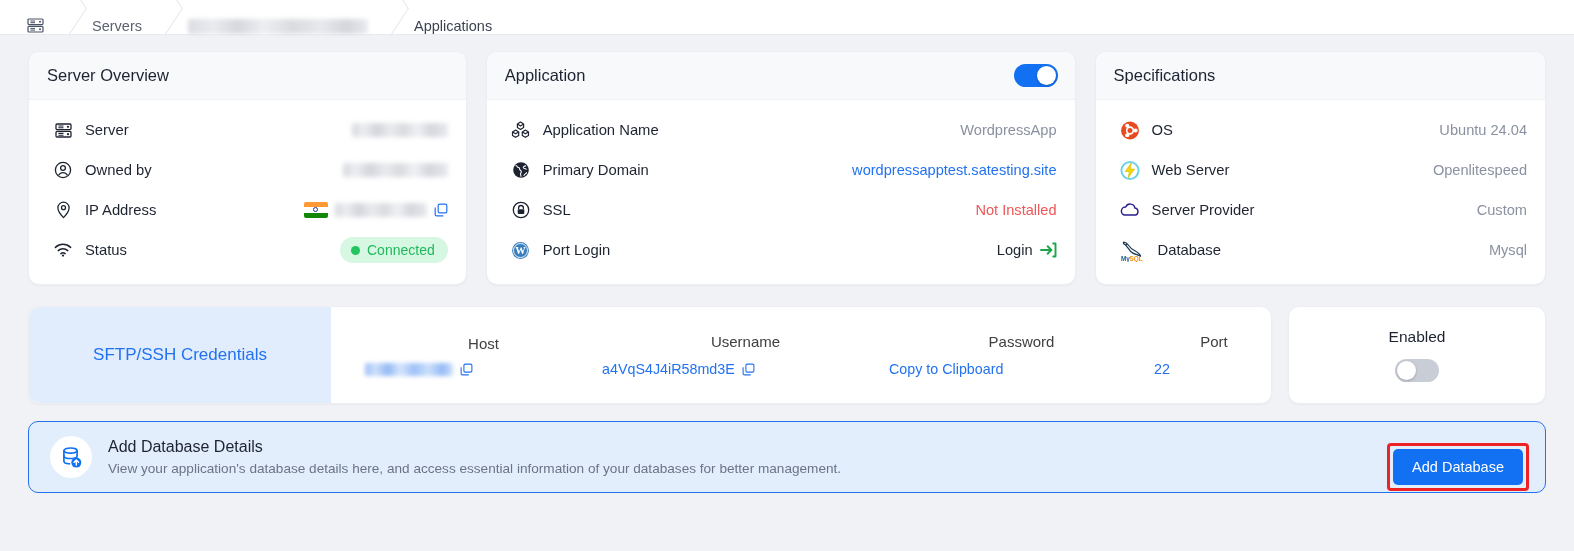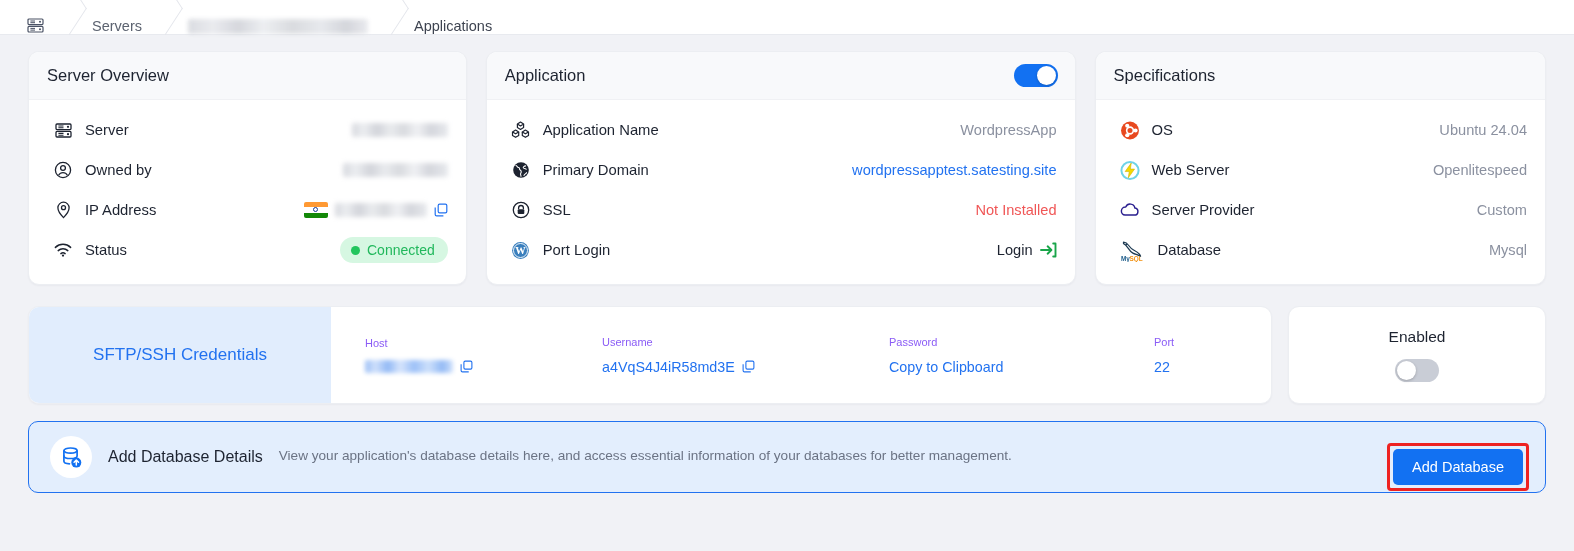--- a/index.html
+++ b/index.html
@@ -185,21 +185,21 @@
     font-size: 17px;
     flex: none;
   }
   .sftp-cols {
     flex: 1;
     display: flex;
     align-items: center;
     padding: 0 0 0 34px;
   }
   .sftp-col { display: flex; flex-direction: column; gap: 11px; }
-  .sftp-col .ch { font-size: 11px; color: #8b5cf6; }
+  .sftp-col .ch { font-size: 15px; color: #404040; text-align: center; }
   .sftp-col .cv { font-size: 14.3px; color: #2272f0; display: flex; align-items: center; gap: 7px; }
   .col-host { width: 237px; }
   .col-user { width: 287px; }
   .col-pass { width: 265px; }
   .col-port { width: 120px; }
 
   .enabled-card {
     width: 258px;
     background: #fff;
     border: 1px solid #eceef2;
@@ -225,21 +225,21 @@
     position: relative;
   }
   .banner-ico {
     width: 42px; height: 42px;
     border-radius: 50%;
     background: #fff;
     display: flex; align-items: center; justify-content: center;
     flex: none;
     margin-right: 16px;
   }
-  .banner-text { display: flex; gap: 16px; }
+  .banner-text { display: flex; flex-direction: column; gap: 5px; }
   .banner-title { font-size: 16px; color: #1d2330; }
   .banner-sub { font-size: 13.6px; color: #6b7384; }
   .banner-spacer { flex: 1; }
 
   .add-btn {
     background: #1271f2;
     color: #fff;
     border: none;
     border-radius: 5px;
     font-size: 14.5px;

